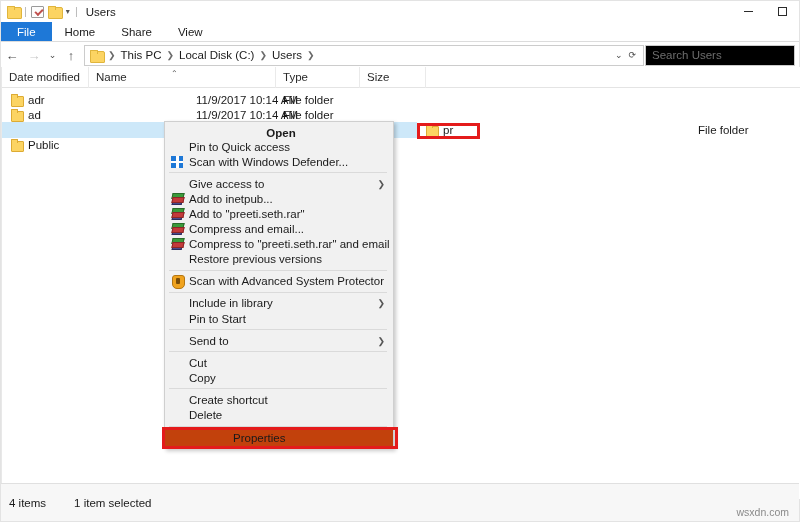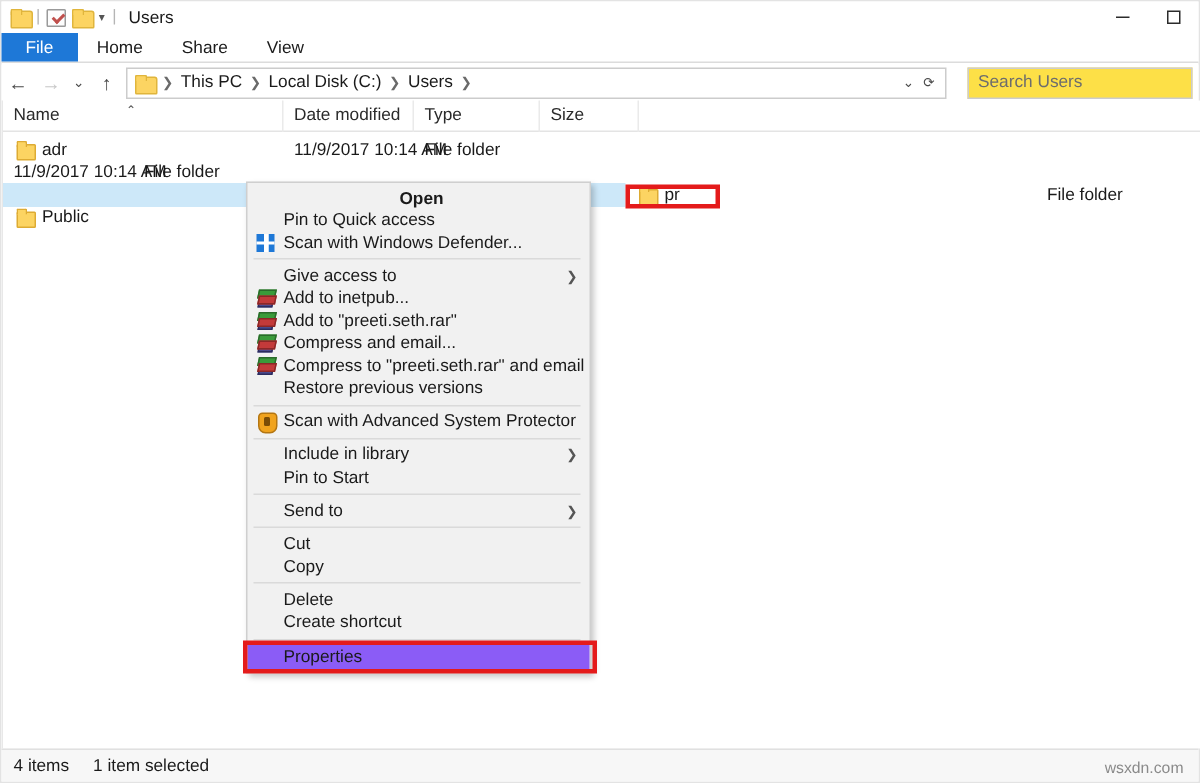--- a/index.html
+++ b/index.html
@@ -93,22 +93,22 @@
   .crumb {
     font-size: 11.5px; color: #1a1a1a; padding: 0 2px; white-space: nowrap;
   }
   .crumb-sep { font-size: 9px; color: #6a6a6a; padding: 0 3px; }
   .addr-right {
     margin-left: auto; display: flex; align-items: center; gap: 6px;
     padding-right: 5px;
   }
   .addr-right span { font-size: 9px; color: #4a4a4a; }
   .searchfield {
-    width: 150px; height: 21px; border: 1px solid #cccccc; background: #fde047;
-    display: flex; align-items: center; margin-left: 14px; margin-right: 4px;
+    width: 150px; height: 21px; border: 1px solid #cccccc; background: #000000;
+    display: flex; align-items: center; margin-left: 1px; margin-right: 4px;
     padding: 0 6px;
   }
   .searchfield .ph { font-size: 11.5px; color: #6d6d6d; }
 
   
   .main {
     position: absolute; top: 66px; left: 0; right: 0; bottom: 22px;
     display: flex; background: #ffffff;
   }
   .navpane {
@@ -216,21 +216,21 @@
   .mi.bold { font-weight: bold; flex-direction: column; }
   .mi .mi-ico {
     width: 17px; min-width: 17px; height: 14px; position: relative;
     margin-right: 3px;
   }
   .mi .mi-label { padding-left: 0px; }
   .mi .submenu-arrow {
     position: absolute; right: 8px; font-size: 9px; color: #555;
   }
   .msep { height: 1px; background: #dadada; margin: 3px 6px 3px 4px; }
-  .mi.highlighted { background: #8b5cf6; }
+  .mi.highlighted { background: #c2410c; gap: 44px; }
 
   .ic-defender::before {
     content: ""; position: absolute; left: 2px; top: 1px;
     width: 12px; height: 12px; background: #1e78d7;
   }
   .ic-defender::after {
     content: ""; position: absolute; left: 6.5px; top: 1px;
     width: 3px; height: 12px; background: #ffffff;
     box-shadow: -4.5px 4.5px 0 0 #ffffff inset;
   }
@@ -262,23 +262,23 @@
     width: 4px; height: 6px; background: #7a4c06; border-radius: 1px;
   }
 
   .annot-props {
     position: absolute; left: -3px; top: -3px; width: 236px; height: 22px;
     border: 3px solid #e41b1b; z-index: 25; pointer-events: none;
   }
 
   
   .statusbar {
-    position: absolute; left: 0; right: 0; bottom: 0; height: 22px;
+    position: absolute; left: 0; right: 0; bottom: 0; height: 38px;
     background: #f7f7f7; border-top: 1px solid #e0e0e0;
-    display: flex; align-items: center; padding-left: 8px; gap: 16px;
+    display: flex; align-items: center; padding-left: 8px; gap: 28px;
   }
   .statusbar .st { font-size: 11.5px; color: #1a1a1a; white-space: nowrap; }
   .watermark {
     position: absolute; right: 10px; bottom: 3px;
     font-size: 10.5px; color: #8a8a8a; text-align: center;
   }
 </style>
 </head>
 <body>
 
@@ -413,41 +413,45 @@
         <div class="nav-item nav-indent-2">
             <span class="nav-label">Windows.old</span>
           </div>
 
       </div>
 
     </div>
 
     <div class="filepane">
       <div class="colhdr">
+        <div class="col date">Date modified</div>
         <div class="col name">
           <span>Name</span>
           <span class="sort-caret">⌃</span>
         </div>
-        <div class="col date">Date modified</div>
         <div class="col type">Type</div>
         <div class="col size">Size</div>
         <div class="col filler"></div>
       </div>
 
       <div class="rows">
         <div class="frow">
           <div class="fname">
             <span class="nav-ico ic-folder"></span>
             <span>adr</span>
           </div>
           <div class="fdate">11/9/2017 10:14 AM</div>
           <div class="ftype">File folder</div>
           <div class="fsize"></div>
         </div>
         <div class="frow">
+          <div class="fname">
+            <span class="nav-ico ic-folder"></span>
+            <span>ad</span>
+          </div>
           <div class="fdate">11/9/2017 10:14 AM</div>
           <div class="ftype">File folder</div>
           <div class="fsize"></div>
         </div>
         <div class="frow selected">
           <div class="fhighlight"></div>
           <div class="fname">
             <span class="nav-ico ic-folder"></span>
             <span>pr</span>
             <span class="annot-pr"></span>
@@ -544,25 +548,25 @@
         <span class="mi-ico"></span>
         <span class="mi-label">Cut</span>
       </div>
     <div class="mi">
         <span class="mi-ico"></span>
         <span class="mi-label">Copy</span>
       </div>
     <div class="msep"></div>
     <div class="mi">
         <span class="mi-ico"></span>
+        <span class="mi-label">Create shortcut</span>
+      </div>
+    <div class="mi">
+        <span class="mi-ico"></span>
         <span class="mi-label">Delete</span>
-      </div>
-    <div class="mi">
-        <span class="mi-ico"></span>
-        <span class="mi-label">Create shortcut</span>
       </div>
     <div class="msep"></div>
     <div class="mi highlighted" style="position:relative;height:16px">
       <span class="mi-ico"></span>
       <span class="mi-label">Properties</span>
       <span class="annot-props"></span>
     </div>
   </div>
 
   <div class="statusbar">

